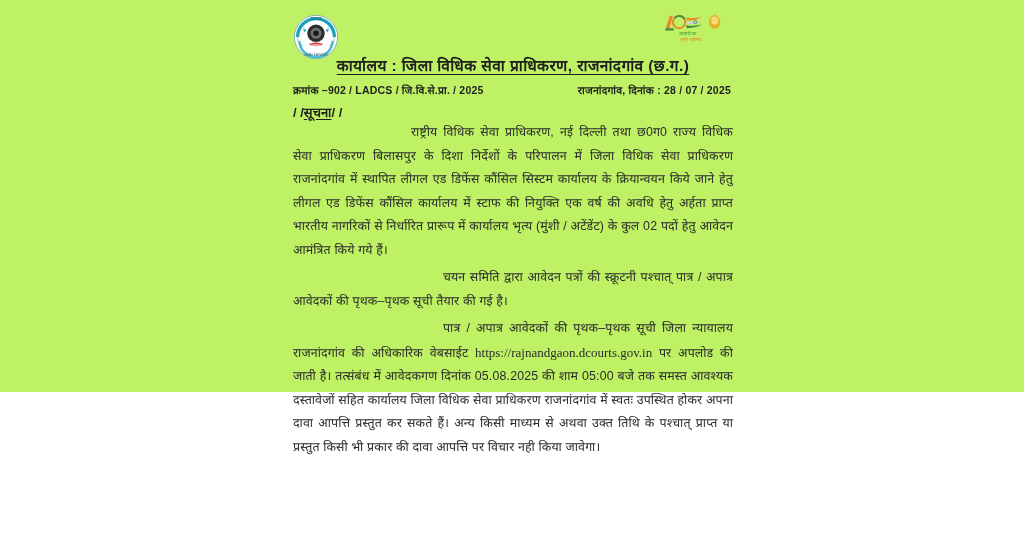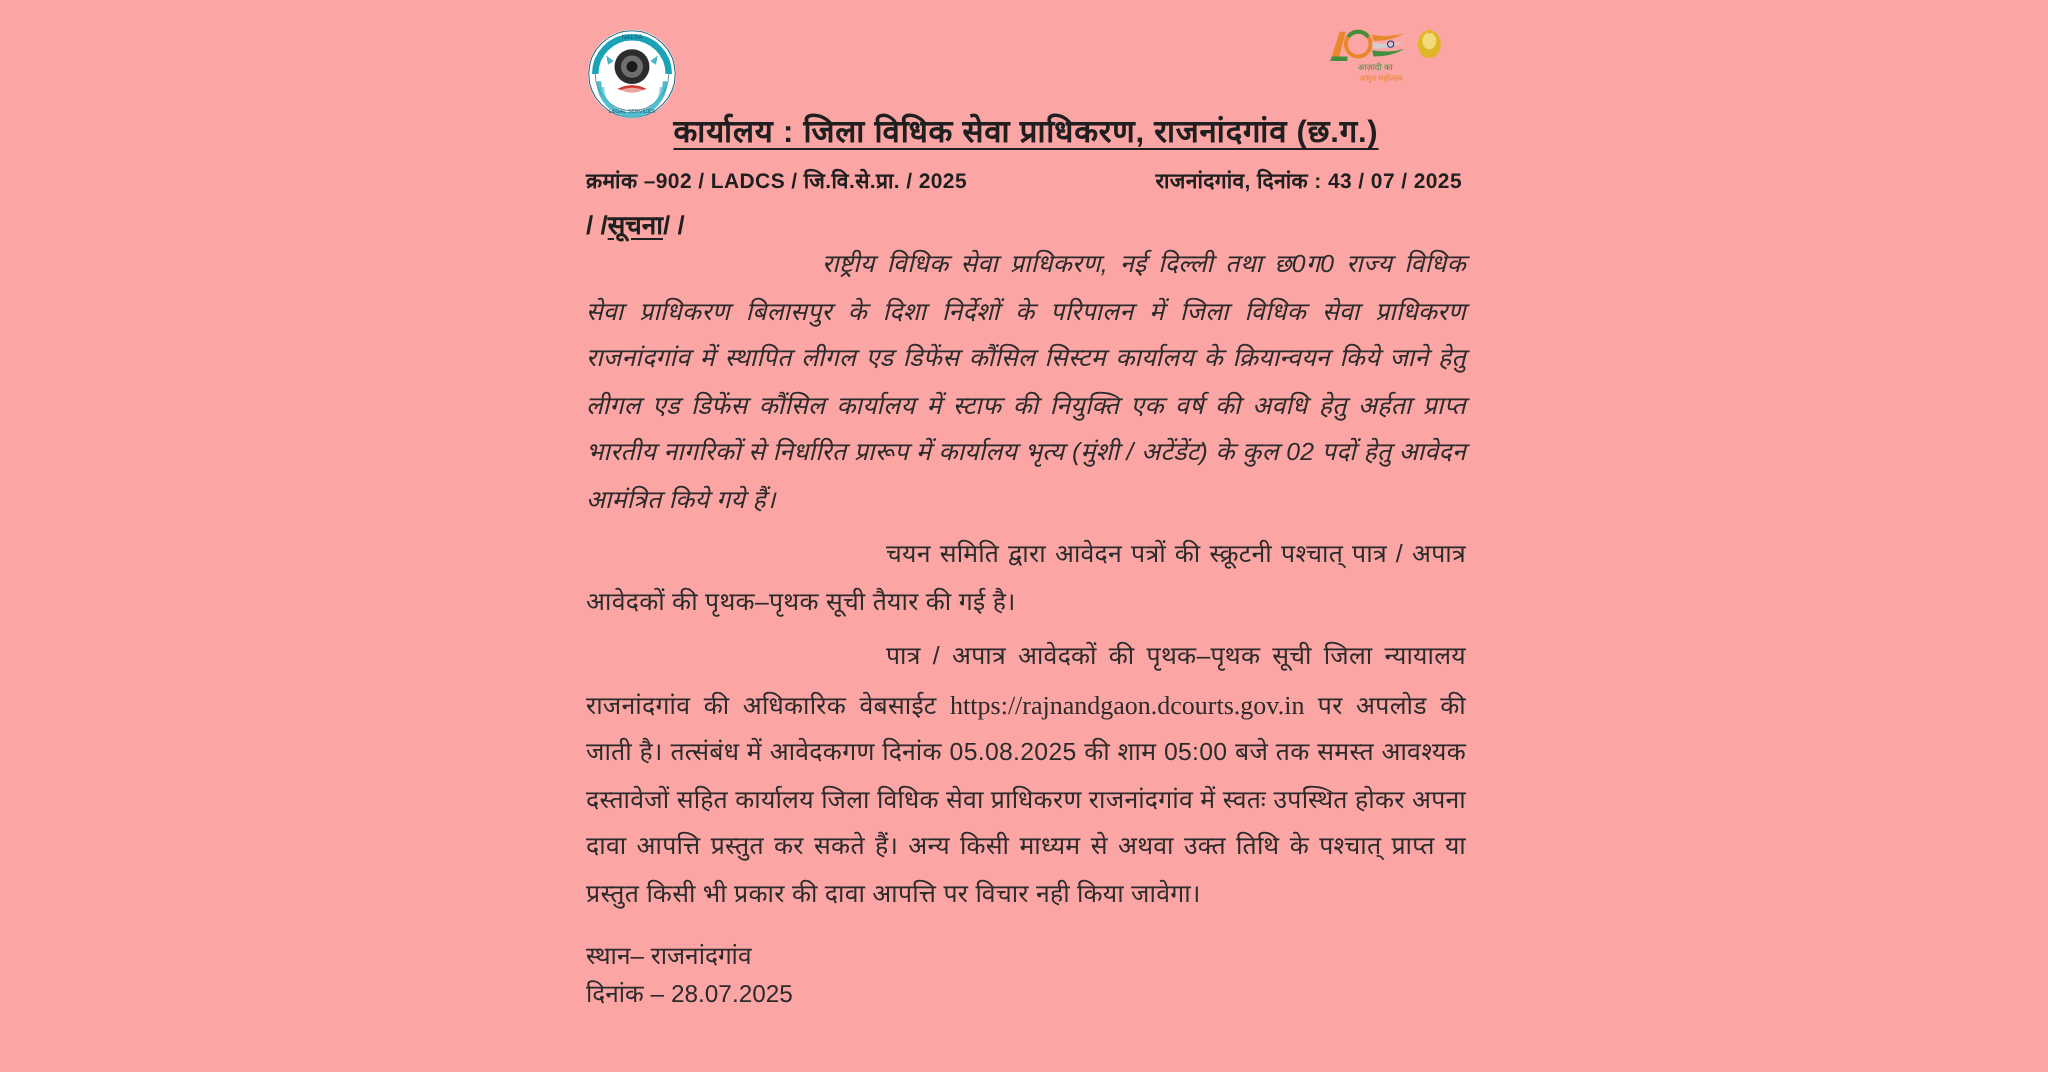--- a/index.html
+++ b/index.html
@@ -10,22 +10,22 @@
   body {
     width: 1024px;
     height: 536px;
     overflow: hidden;
     font-family: "Liberation Sans", "DejaVu Sans", sans-serif;
     color: #2b2b2b;
   }
   .page {
     position: relative;
     width: 1024px;
-    height: 536px;
-    background: #fca5a5;
+    height: 392px;
+    background: #bef264;
   }
   .doc {
     position: absolute;
     left: 293px;
     top: 0px;
     width: 440px;
   }
 
   
   .logo-row {
@@ -98,21 +98,21 @@
   
   p.para {
     margin: 0;
     font-size: 12.4px;
     line-height: 23.5px;
     text-align: justify;
     text-align-last: left;
     color: #2b2b2b;
     letter-spacing: 0.15px;
   }
-  p.para.indent { text-indent: 118px; font-style: italic; }
+  p.para.indent { text-indent: 118px; }
   p.para.indent-sm { text-indent: 150px; }
   p.gap { margin-top: 4px; }
   .url {
     font-family: "Liberation Serif", "DejaVu Serif", serif;
     font-size: 13px;
     letter-spacing: 0;
   }
 
   
   .closing {
@@ -166,32 +166,28 @@
         </g>
       </svg>
     </div>
 
     <div class="title-block">
       <div class="title-1">कार्यालय : जिला विधिक सेवा प्राधिकरण, राजनांदगांव (छ.ग.)</div>
     </div>
 
     <div class="ref-row">
       <div class="ref-left">क्रमांक –902  / LADCS / जि.वि.से.प्रा. / 2025</div>
-      <div class="ref-right">राजनांदगांव, दिनांक : 43 / 07 / 2025</div>
+      <div class="ref-right">राजनांदगांव, दिनांक : 28 / 07 / 2025</div>
     </div>
 
     <div class="suchna">
       <span>/ /</span><u>सूचना</u><span>/ /</span>
     </div>
 
     <p class="para indent">राष्ट्रीय विधिक सेवा प्राधिकरण, नई दिल्ली तथा छ0ग0 राज्य विधिक सेवा प्राधिकरण बिलासपुर के दिशा निर्देशों के परिपालन में जिला विधिक सेवा प्राधिकरण राजनांदगांव में स्थापित लीगल एड डिफेंस कौंसिल सिस्टम कार्यालय के क्रियान्वयन किये जाने हेतु लीगल एड डिफेंस कौंसिल कार्यालय में स्टाफ की नियुक्ति एक वर्ष की अवधि हेतु अर्हता प्राप्त भारतीय नागरिकों से निर्धारित प्रारूप में कार्यालय भृत्य (मुंशी / अटेंडेंट) के कुल 02 पदों हेतु आवेदन आमंत्रित किये गये हैं।</p>
 
     <p class="para indent-sm gap">चयन समिति द्वारा आवेदन पत्रों की स्क्रूटनी पश्चात् पात्र / अपात्र आवेदकों की पृथक–पृथक सूची तैयार की गई है।</p>
 
     <p class="para indent-sm gap"><span>पात्र / अपात्र आवेदकों की पृथक–पृथक सूची जिला न्यायालय राजनांदगांव की अधिकारिक वेबसाईट </span><span class="url">https://rajnandgaon.dcourts.gov.in</span><span> पर अपलोड की जाती है। तत्संबंध में आवेदकगण दिनांक 05.08.2025 की शाम 05:00 बजे तक समस्त आवश्यक दस्तावेजों सहित कार्यालय जिला विधिक सेवा प्राधिकरण राजनांदगांव में स्वतः उपस्थित होकर अपना दावा आपत्ति प्रस्तुत कर सकते हैं। अन्य किसी माध्यम से अथवा उक्त तिथि के पश्चात् प्राप्त या प्रस्तुत किसी भी प्रकार की दावा आपत्ति पर विचार नही किया जावेगा।</span></p>
 
-    <div class="closing">
-      <div>स्थान– राजनांदगांव</div>
-      <div>दिनांक  –  28.07.2025</div>
-    </div>
 
   </div>
 </div>
 
 </body></html>

